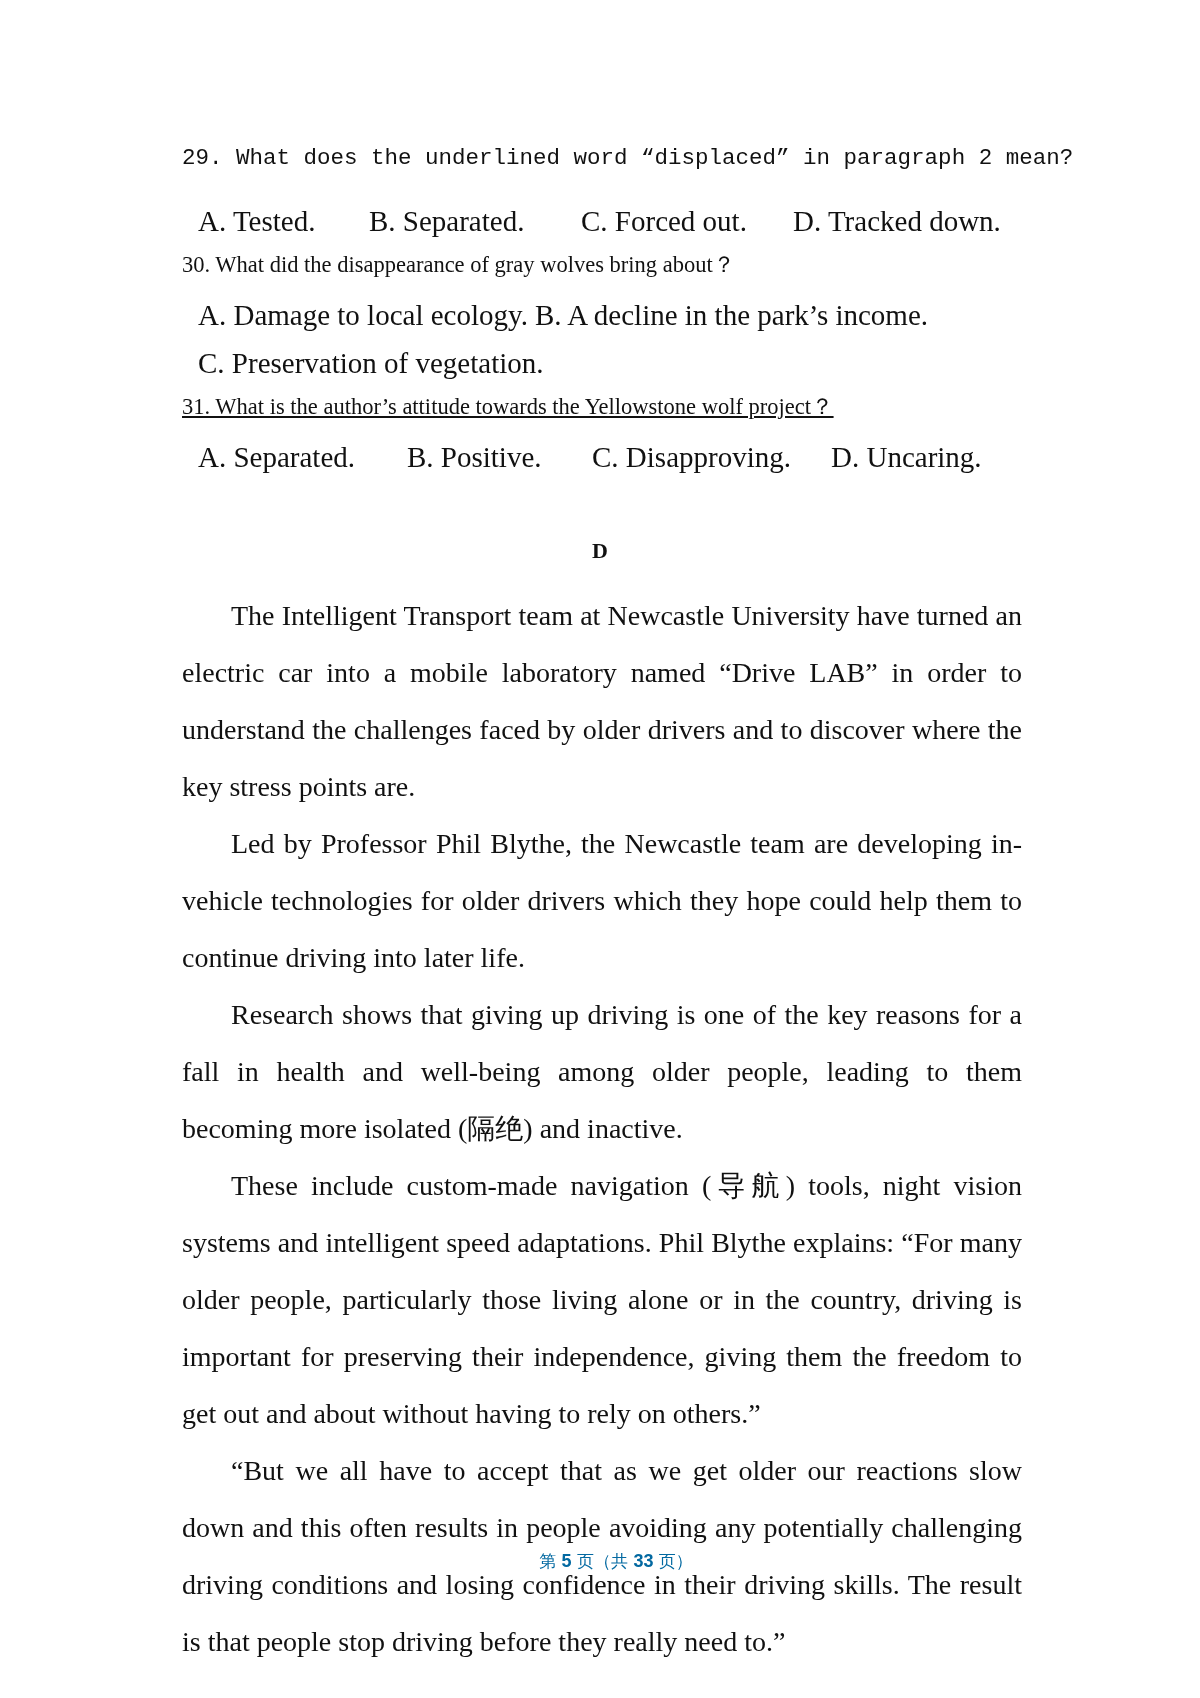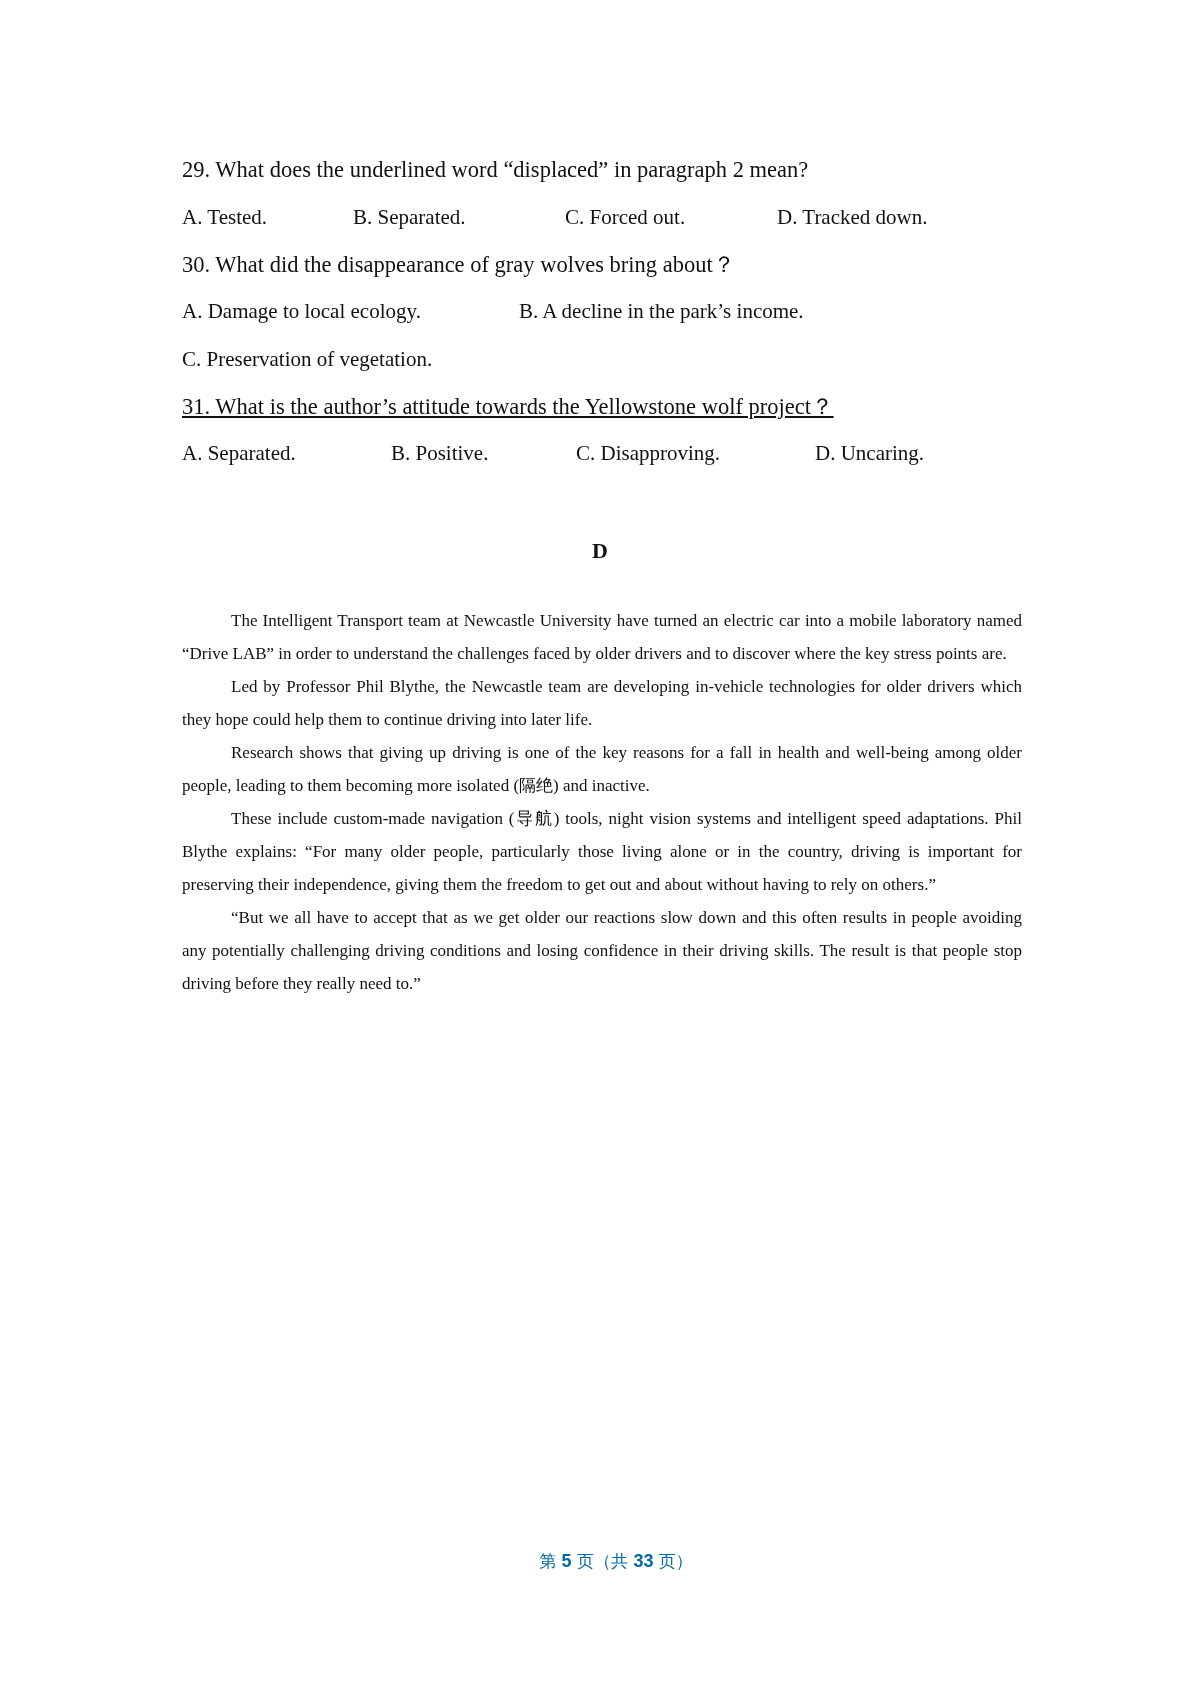--- a/index.html
+++ b/index.html
@@ -1,35 +1,35 @@
 <!DOCTYPE html>
 <html><head>
 <meta charset="utf-8">
 <style>
   html, body { margin: 0; padding: 0; background: #ffffff; }
   body { width: 1200px; height: 1698px; position: relative; overflow: hidden;
          font-family: "Liberation Serif", "DejaVu Serif", serif; color: #111; }
   .page { position: absolute; left: 0; top: 0; width: 1200px; height: 1698px; }
   .line { position: absolute; left: 182px; font-size: 22.5px; white-space: nowrap; line-height: 1; }
-  .opt { position: absolute; font-size: 21px; white-space: nowrap; line-height: 1; }
+  .opt { position: absolute; font-size: 29px; white-space: nowrap; line-height: 1; margin-left: 16px; }
   .heading-d { position: absolute; left: 0; width: 1200px; text-align: center; top: 538px;
                font-weight: bold; font-size: 22px; }
-  .passage { position: absolute; left: 182px; width: 840px; top: 604px; font-size: 17px;
-             line-height: 33px; text-align: justify; }
+  .passage { position: absolute; left: 182px; width: 840px; top: 587px; font-size: 28px;
+             line-height: 57px; text-align: justify; }
   .passage p { margin: 0; text-indent: 49px; text-align: justify; text-align-last: left; }
   .footer { position: absolute; left: 0; width: 1200px; top: 1550px; text-align: center;
             font-size: 17px; color: #0369a1; font-family: "DejaVu Sans", sans-serif; padding-left: 16px; }
   .footer b { font-family: "Liberation Sans", sans-serif; font-weight: bold; font-size: 18px; }
 </style>
 </head>
 <body>
 
 <div class="page">
 
-  <div class="line" style="top:159px;">29. What does the underlined word “displaced” in paragraph 2 mean?</div>
+  <div class="line" style="top:147px;font-family:Liberation Mono, monospace;">29. What does the underlined word “displaced” in paragraph 2 mean?</div>
   <div class="opt" style="left:182px; top:207px;">A. Tested.</div>
   <div class="opt" style="left:353px; top:207px;">B. Separated.</div>
   <div class="opt" style="left:565px; top:207px;">C. Forced out.</div>
   <div class="opt" style="left:777px; top:207px;">D. Tracked down.</div>
 
   <div class="line" style="top:254px;">30. What did the disappearance of gray wolves bring about？</div>
   <div class="opt" style="left:182px; top:301px;">A. Damage to local ecology.</div>
   <div class="opt" style="left:519px; top:301px;">B. A decline in the park’s income.</div>
   <div class="opt" style="left:182px; top:349px;">C. Preservation of vegetation.</div>
 

